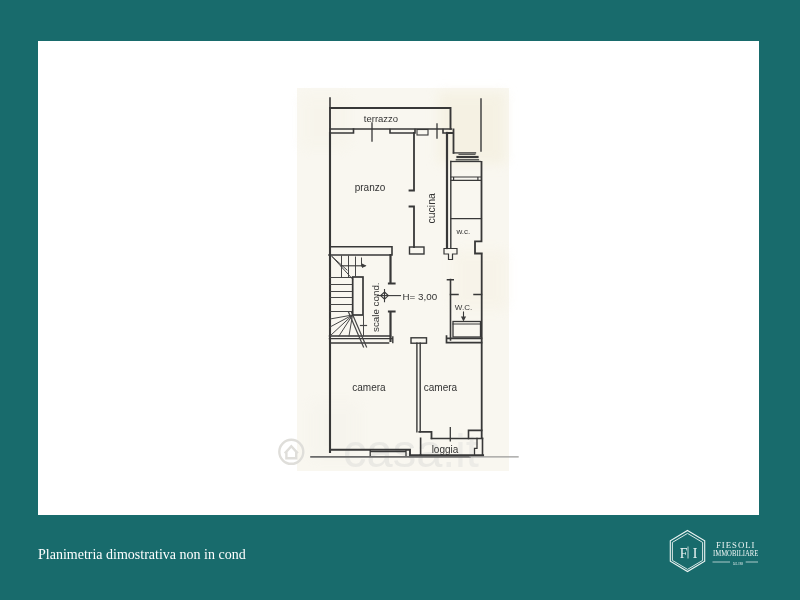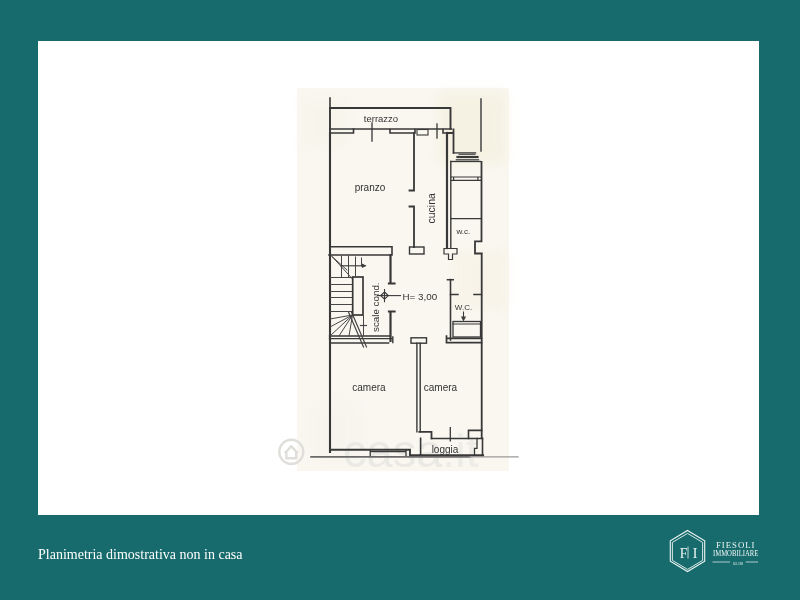--- a/index.html
+++ b/index.html
@@ -121,21 +121,21 @@
 <text transform="translate(434.5,223.5) rotate(-90)" font-size="10.5">cucina</text>
 <text transform="translate(378.5,332) rotate(-90)" font-size="9.8">scale cond.</text>
 <text x="402.5" y="299.5" font-size="9.8">H= 3,00</text>
 <text x="456.5" y="233.5" font-size="8">w.c.</text>
 <text x="463.5" y="310" font-size="8" text-anchor="middle">W.C.</text>
 <text x="369" y="391" font-size="10" text-anchor="middle">camera</text>
 <text x="440.5" y="391" font-size="10" text-anchor="middle">camera</text>
 <text x="445" y="453" font-size="10" text-anchor="middle">loggia</text>
 </g>
 </svg>
-<div class="footer">Planimetria dimostrativa non in casa</div>
+<div class="footer">Planimetria dimostrativa non in cond</div>
 <svg id="logo" width="140" height="80" viewBox="0 0 140 80">
 <g stroke="#eef5f4" fill="none" stroke-width="1.1">
 <path d="M27.5,10.5 L44.7,20.75 V41.25 L27.5,51.5 L10.3,41.25 V20.75 Z"></path>
 <path d="M27.5,13.4 L42.6,22.4 V40.4 L27.5,49.4 L12.4,40.4 V22.4 Z" stroke-width="0.9"></path>
 <path d="M28,26.5 V38.5" stroke-width="0.8"></path>
 </g>
 <g fill="#eef5f4" font-family="Liberation Serif, serif">
 <text x="19.8" y="38" font-size="13.8" fill="#f2f8f7">F</text>
 <text x="32.8" y="38" font-size="13.8" fill="#f2f8f7">I</text>
 <text x="75.7" y="28" font-size="8.8" text-anchor="middle" letter-spacing="1" textLength="39.5" lengthAdjust="spacingAndGlyphs">FIESOLI</text>

